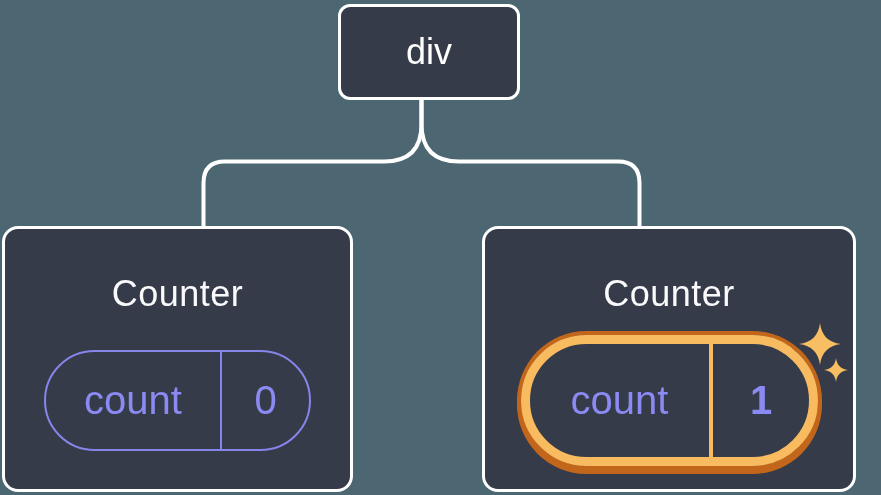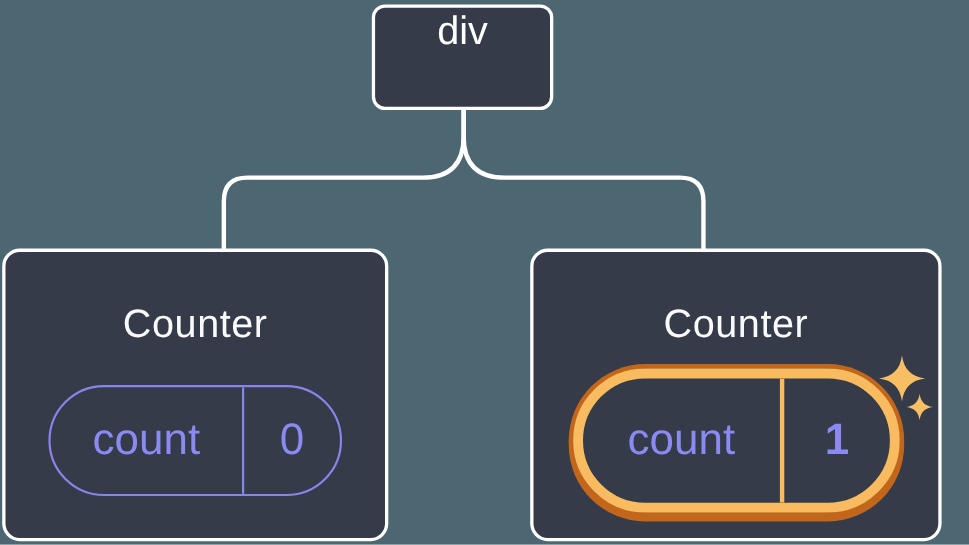--- a/index.html
+++ b/index.html
@@ -18,23 +18,23 @@
     pointer-events: none;
   }
   .node {
     position: absolute;
     box-sizing: border-box;
     background: #353B48;
     border: 3px solid #FFFFFF;
   }
   .root-node {
     left: 338px; top: 4px;
-    width: 165px; height: 96px;
+    width: 182px; height: 96px;
     border-radius: 12px;
-    display: flex; justify-content: center;
+    display: flex; align-items: center; justify-content: center;
     color: #FFFFFF;
     font-size: 36px;
     font-weight: 500;
   }
   .counter-node {
     top: 226px;
     height: 266px;
     border-radius: 16px;
   }
   .counter-left { left: 2px; width: 351px; }

